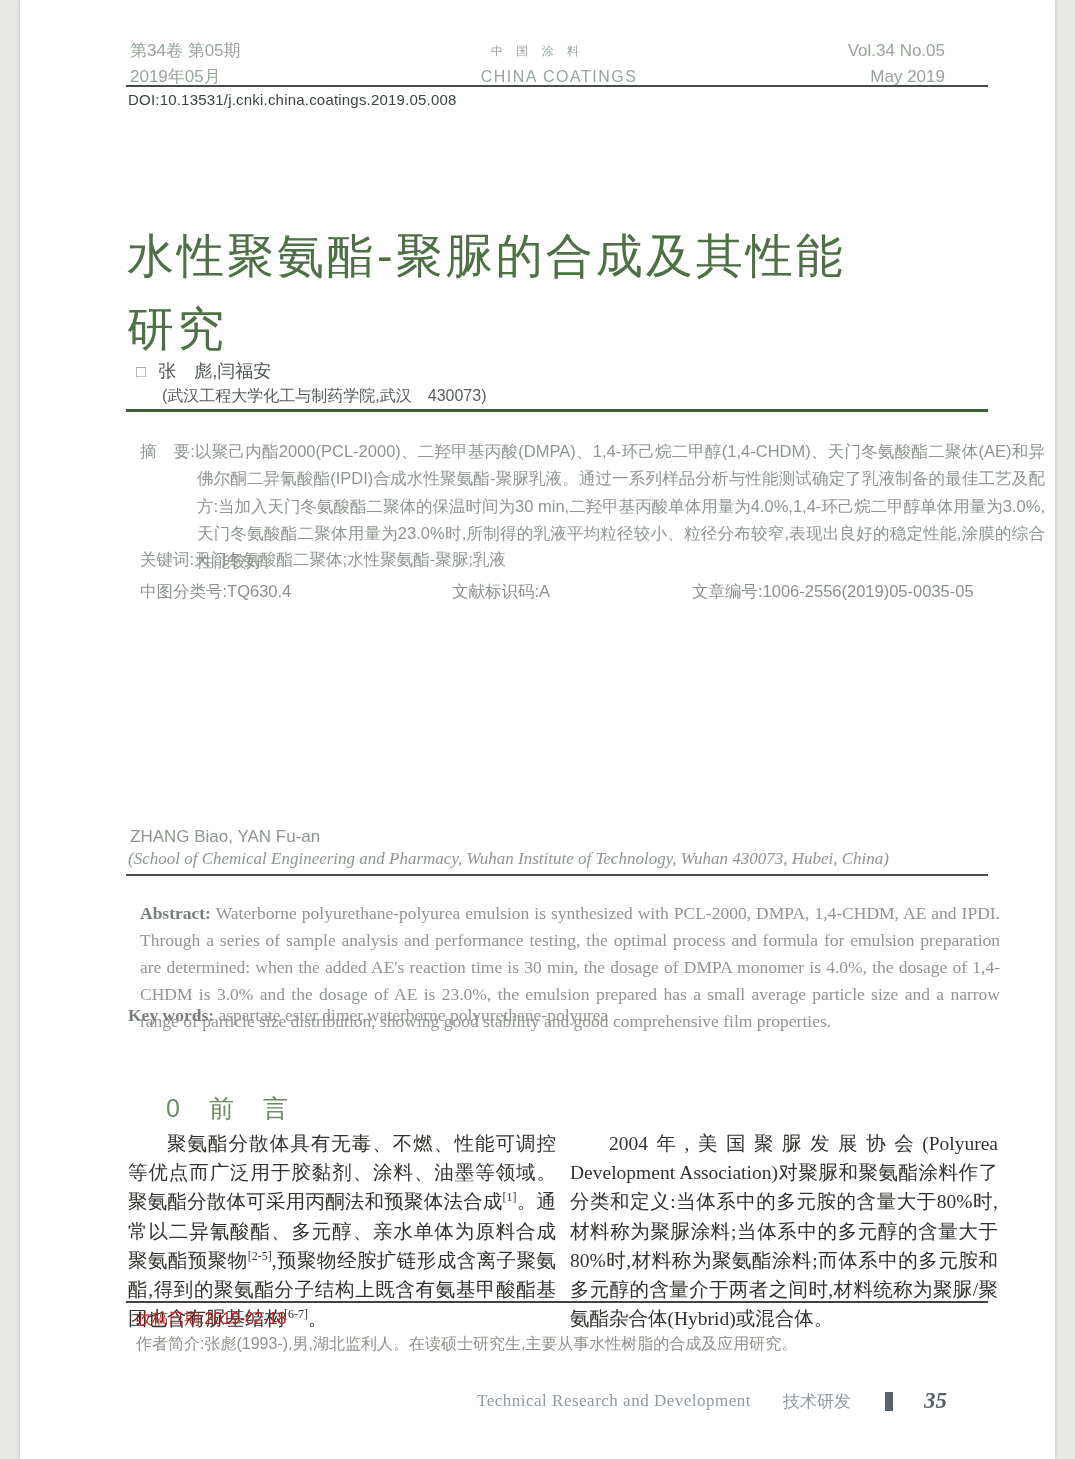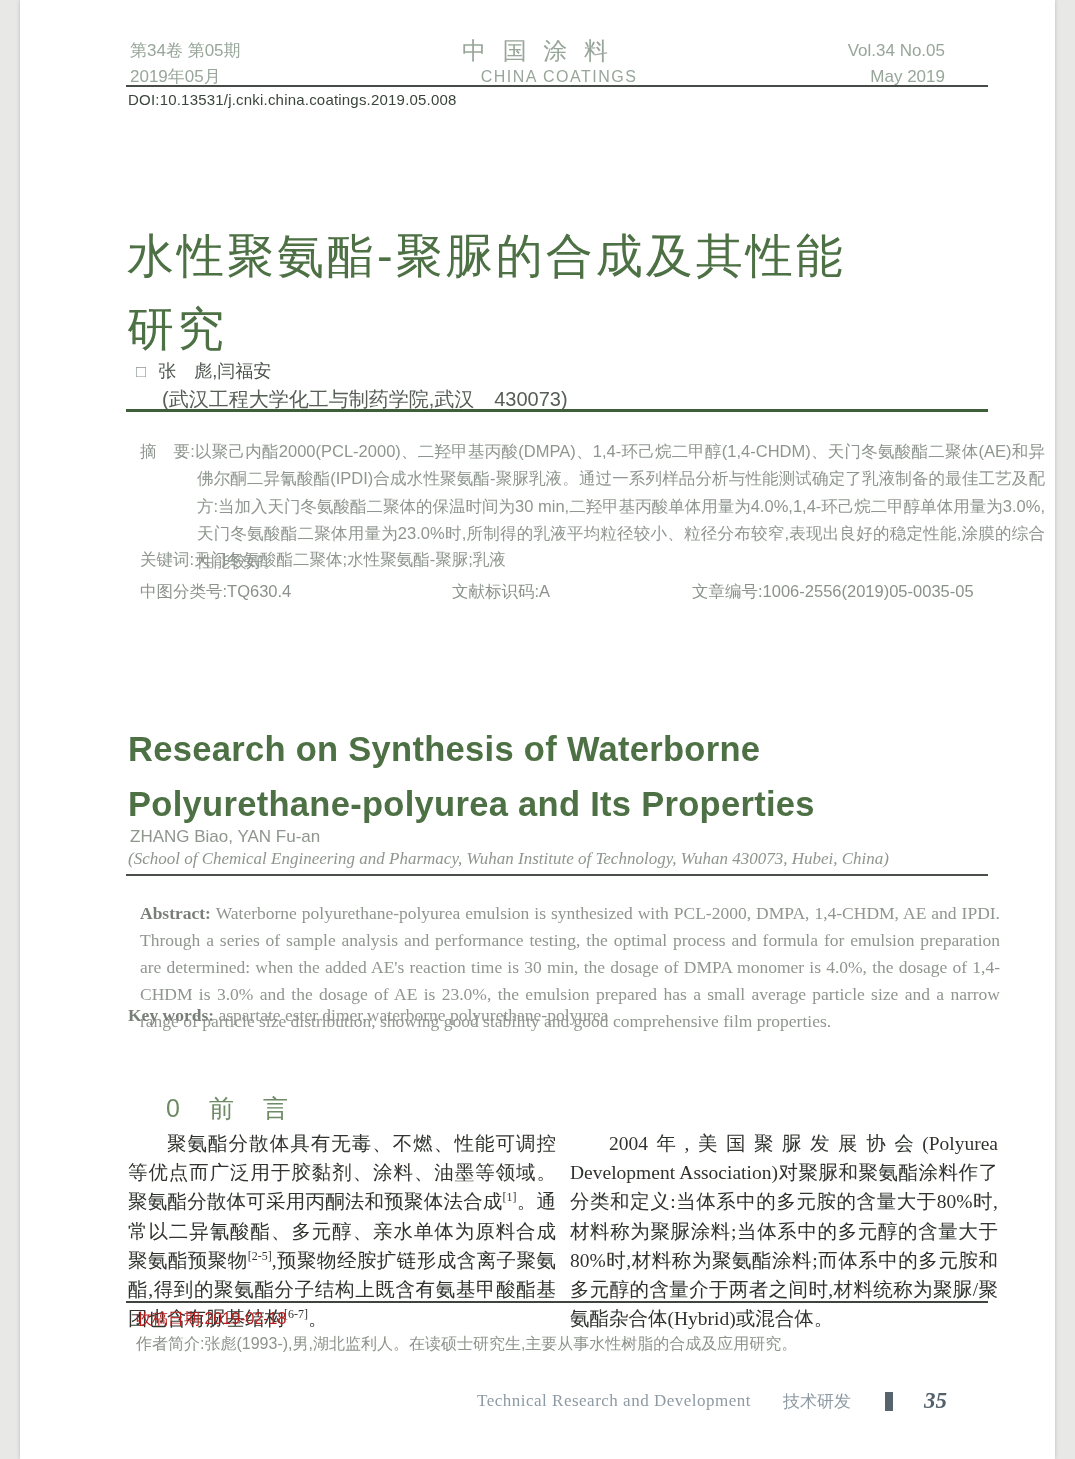--- a/index.html
+++ b/index.html
@@ -5,34 +5,34 @@
   html,body { margin:0; padding:0; background:#e8e8e6; }
   .page {
     position:relative; width:1035px; height:1459px; margin:0 auto;
     background:#ffffff; overflow:hidden;
     font-family:"Liberation Sans", sans-serif;
     box-shadow:0 0 4px rgba(0,0,0,.2);
   }
   
   .hdr-left  { position:absolute; left:110px; top:38px; font-size:17px; line-height:26px; color:#98a69a; }
   .hdr-center{ position:absolute; left:0; right:0; top:38px; text-align:center; color:#98a69a; }
-  .hdr-center .cn { font-size:24px; letter-spacing:5px; line-height:26px;text-align:center; }
+  .hdr-center .cn { font-size:12px; letter-spacing:5px; line-height:26px;text-align:center; }
   .hdr-center .en { font-size:16px; letter-spacing:1.5px; line-height:26px;margin-left:43px; }
   .hdr-right { position:absolute; right:110px; top:38px; text-align:right; font-size:17px; line-height:26px; color:#98a69a; }
   .hdr-rule  { position:absolute; left:106px; top:85px; width:862px; height:2px; background:#474b47; }
   .doi       { position:absolute; left:108px; top:91px; font-size:15px; color:#39453b; letter-spacing:.2px; }
 
   
   .cn-title {
     position:absolute; left:107px; top:219px; width:860px;
     font-size:47px; line-height:73px; font-weight:normal; color:#4d7044; letter-spacing:3px;
   }
   .author-row { position:absolute; left:116px; top:359px; font-size:18px; color:#4c544c; }
   .author-row .marker { color:#8f998f; margin-right:12px; font-size:17px; }
-  .cn-affil  { position:absolute; left:142px; top:386px; font-size:20px; color:#565e56; }
+  .cn-affil  { position:absolute; left:142px; top:386px; font-size:16px; color:#565e56; }
   .green-rule{ position:absolute; left:106px; top:409px; width:862px; height:3px; background:#3f5f3b; }
 
   
   .cn-abstract {
     position:absolute; left:120px; top:421px; width:848px;
     padding-left:57px; text-indent:-57px;
     font-size:16.5px; line-height:27.6px; color:#8f968f; text-align:justify;
   }
   .cn-keywords { position:absolute; left:120px; top:549px; font-size:16.5px; color:#8f968f; }
   .cls-row     { position:absolute; left:0; top:581px; width:1075px; font-size:16.5px; color:#8b928b; }
@@ -115,24 +115,20 @@
   <div class="green-rule"></div>
 
   <p class="cn-abstract"><span>摘　要:</span><span>以聚己内酯2000(PCL-2000)、二羟甲基丙酸(DMPA)、1,4-环己烷二甲醇(1,4-CHDM)、天门冬氨酸酯二聚体(AE)和异佛尔酮二异氰酸酯(IPDI)合成水性聚氨酯-聚脲乳液。通过一系列样品分析与性能测试确定了乳液制备的最佳工艺及配方:当加入天门冬氨酸酯二聚体的保温时间为30 min,二羟甲基丙酸单体用量为4.0%,1,4-环己烷二甲醇单体用量为3.0%,天门冬氨酸酯二聚体用量为23.0%时,所制得的乳液平均粒径较小、粒径分布较窄,表现出良好的稳定性能,涂膜的综合性能较好。</span></p>
   <div class="cn-keywords"><span>关键词:</span><span>天门冬氨酸酯二聚体;水性聚氨酯-聚脲;乳液</span></div>
   <div class="cls-row">
     <span class="c1"><span>中图分类号:</span><span>TQ630.4</span></span>
     <span class="c2"><span>文献标识码:</span><span>A</span></span>
     <span class="c3"><span>文章编号:</span><span>1006-2556(2019)05-0035-05</span></span>
   </div>
 
-  <div class="en-title">
-    <div>Research on Synthesis of Waterborne</div>
-    <div>Polyurethane-polyurea and Its Properties</div>
-  </div>
   <div class="en-authors">ZHANG Biao, YAN Fu-an</div>
   <div class="en-affil">(School of Chemical Engineering and Pharmacy, Wuhan Institute of Technology, Wuhan 430073, Hubei, China)</div>
   <div class="dark-rule2"></div>
 
   <p class="en-abstract"><span class="lbl">Abstract:</span><span> Waterborne polyurethane-polyurea emulsion is synthesized with PCL-2000, DMPA, 1,4-CHDM, AE and IPDI. Through a series of sample analysis and performance testing, the optimal process and formula for emulsion preparation are determined: when the added AE's reaction time is 30 min, the dosage of DMPA monomer is 4.0%, the dosage of 1,4-CHDM is 3.0% and the dosage of AE is 23.0%, the emulsion prepared has a small average particle size and a narrow range of particle size distribution, showing good stability and good comprehensive film properties.</span></p>
   <div class="en-keywords"><span class="lbl">Key words:</span><span> aspartate ester dimer,waterborne polyurethane-polyurea</span></div>
 
   <div class="sec-heading">0　前　言</div>
 
   <div class="col col-left">

